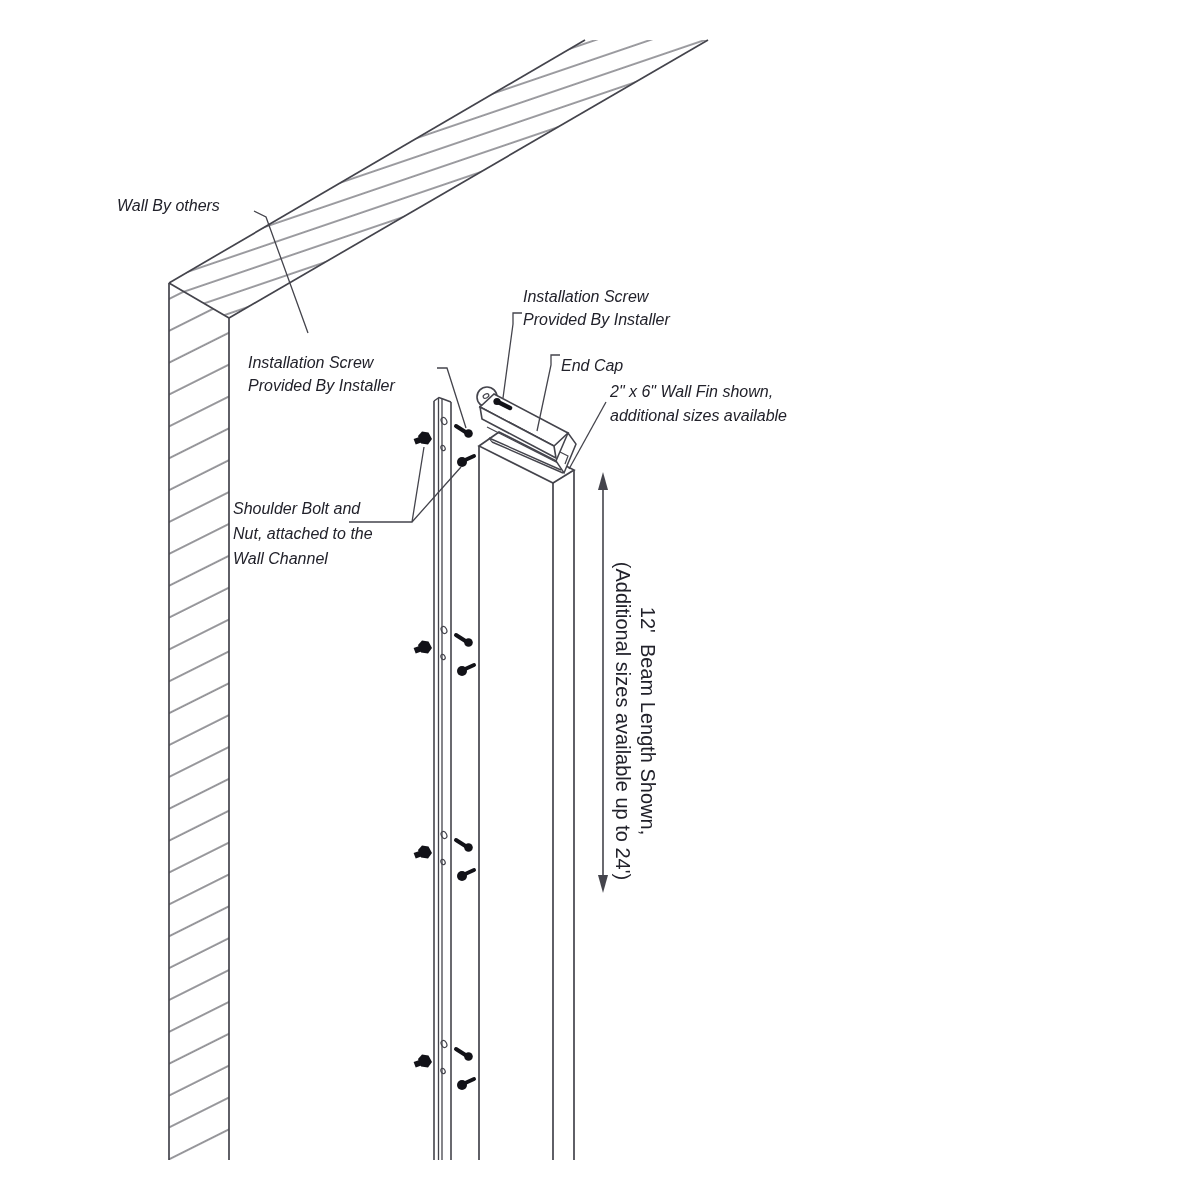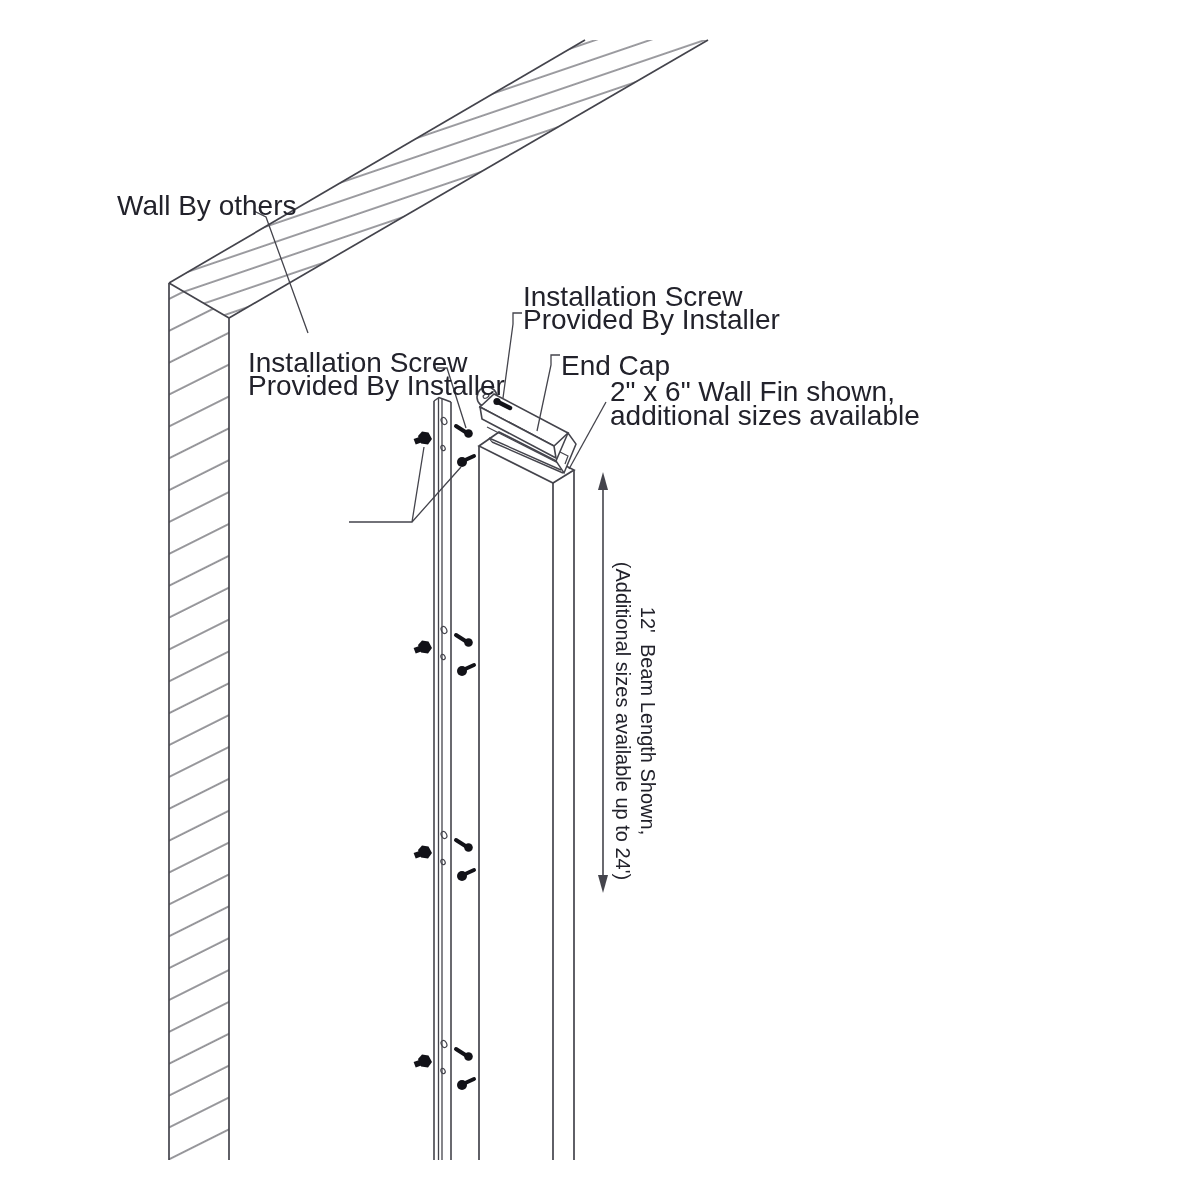--- a/index.html
+++ b/index.html
@@ -13,23 +13,24 @@
     position:relative;
     width:1200px;height:1200px;
     background:var(--bg-color);
     overflow:hidden;
     font-family:"Liberation Sans", sans-serif;
   }
   .drawing{position:absolute;left:0;top:0;}
   .label{
     position:absolute;
     color:var(--text-color);
-    font-size:28px;
+    font-size:16px;
     line-height:23px;
     white-space:pre-line;
+    font-style:italic;
   }
   .label.lh25{line-height:25px;}
   .label.lh24{line-height:24px;}
   .dim-text{
     position:absolute;
     left:455px;top:696px;
     width:360px;height:50px;
     transform:rotate(90deg);
     transform-origin:center center;
     text-align:center;
@@ -195,19 +196,22 @@
 Provided By Installer</div>
 
   <div class="label" style="left:561px;top:354px;">End Cap</div>
 
   <div class="label lh24" style="left:610px;top:380px;">2" x 6" Wall Fin shown,
 additional sizes available</div>
 
   <div class="label" style="left:248px;top:351px;">Installation Screw
 Provided By Installer</div>
 
+  <div class="label lh25" style="left:233px;top:496px;">Shoulder Bolt and
+Nut, attached to the
+Wall Channel</div>
 
   <div class="dim-text">
     <span class="l1">12'  Beam Length Shown,</span>
     <span class="l2">(Additional sizes available up to 24')</span>
   </div>
 
 </div>
 
 </body></html>

